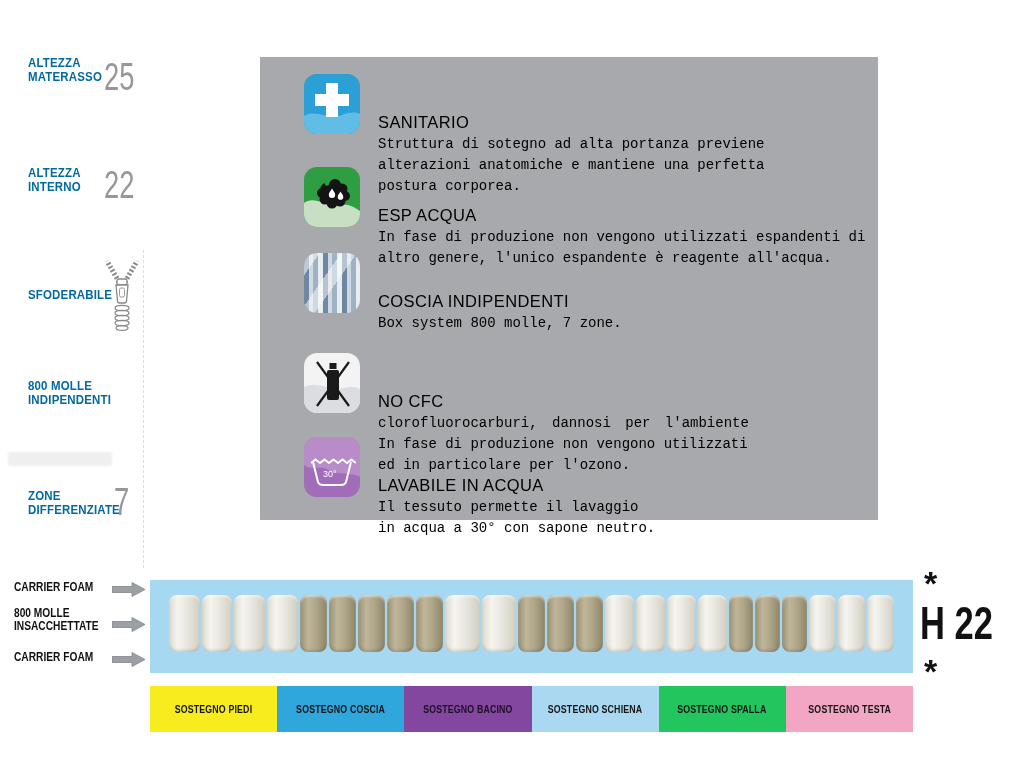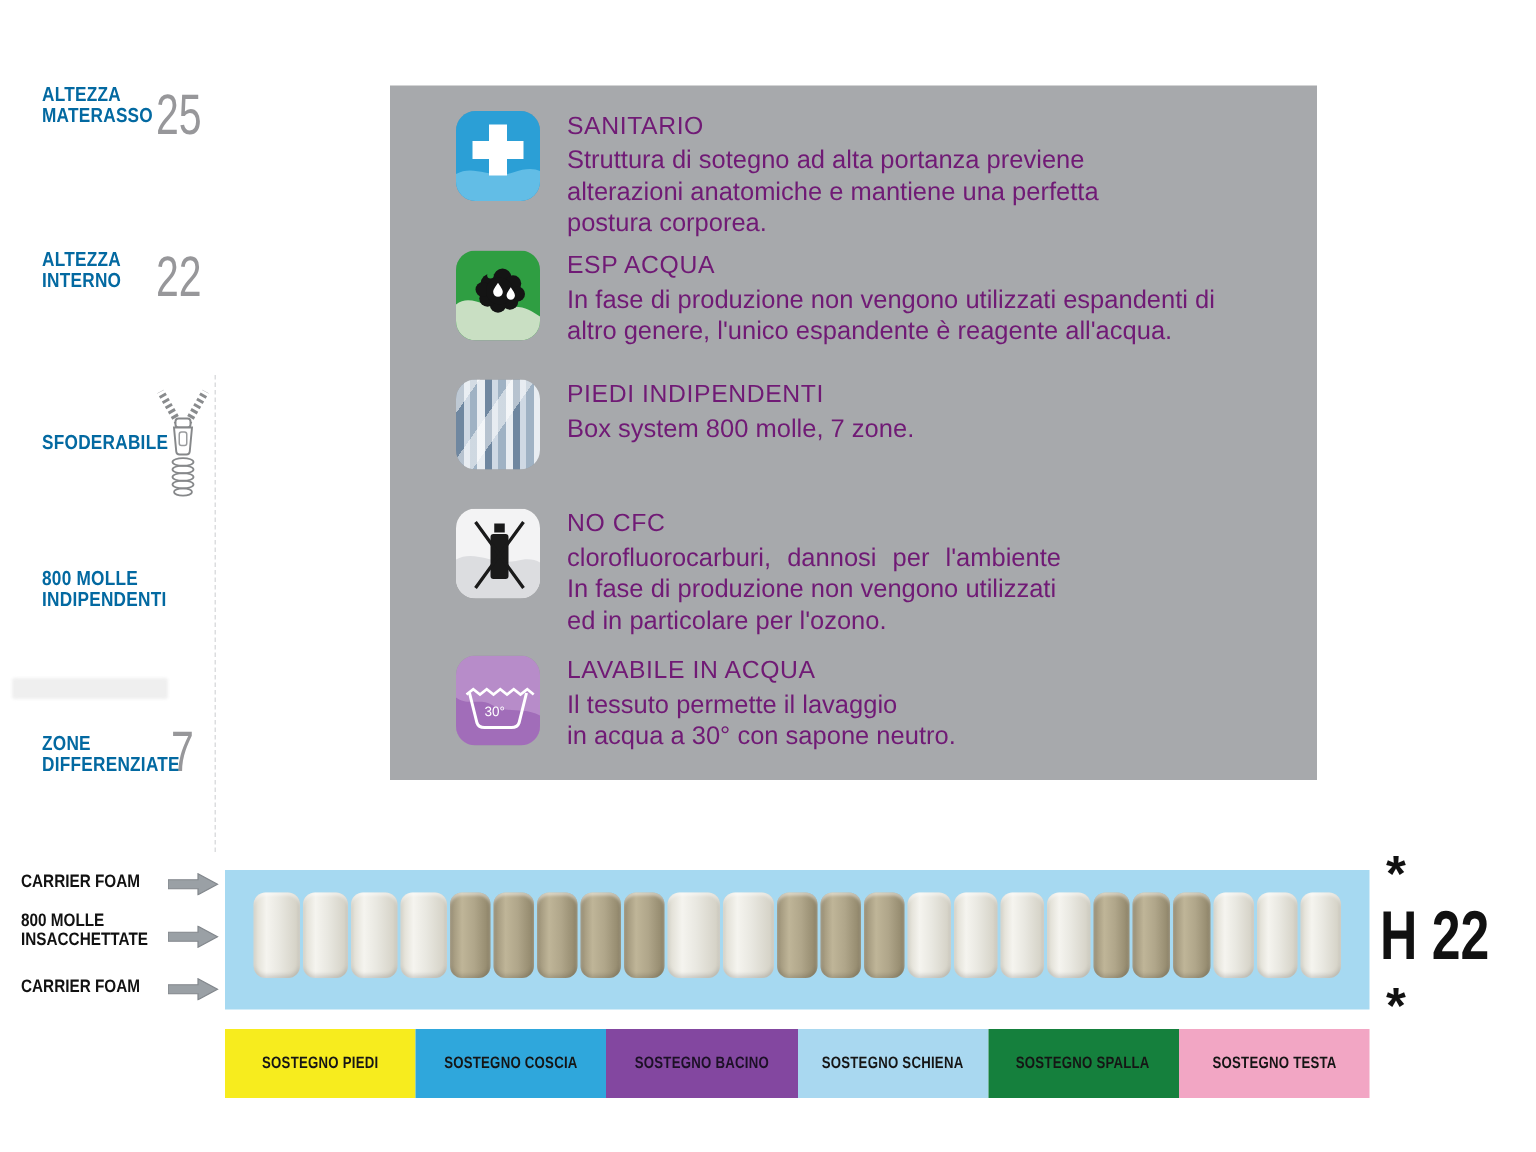--- a/index.html
+++ b/index.html
@@ -16,23 +16,23 @@
              border-left:1px dashed #dcdddf;}
   .smudge{position:absolute;left:8px;top:452px;width:104px;height:14px;background:#efefef;
           border-radius:2px;filter:blur(1px);}
 
   
   .panel{position:absolute;left:260px;top:57px;width:618px;height:463px;background:#a7a9ac;}
   .feature{position:absolute;left:44px;right:16px;display:flex;align-items:flex-start;}
   .ficon{width:56px;height:60px;flex:0 0 56px;border-radius:13px;overflow:hidden;position:relative;
          box-shadow:0 0 0 1px rgba(0,0,0,.12) inset;}
   .ficon svg{display:block;}
-  .ftext{margin-left:18px;color:#701a75;}
+  .ftext{margin-left:18px;color:#000000;margin-top:38px;}
   .ftitle{font-size:16.5px;letter-spacing:.4px;line-height:20px;margin-bottom:2px;white-space:nowrap;}
-  .fbody{font-size:17px;line-height:21px;}
+  .fbody{font-size:14px;line-height:21px;font-family:Liberation Mono, monospace;}
   .fbody .bline{display:block;white-space:nowrap;}
   .fbody .bline.wide{word-spacing:6px;}
   .springs-photo{width:56px;height:60px;
      background:
        linear-gradient(125deg, rgba(255,255,255,.55) 0 16%, rgba(255,255,255,0) 16% 38%,
                        rgba(255,255,255,.5) 38% 54%, rgba(255,255,255,0) 54%),
        repeating-linear-gradient(90deg,#6f87a0 0 5px,#cfd9e4 5px 9px,#9fb2c4 9px 14px,#e8edf2 14px 19px);
   }
 
   
@@ -163,28 +163,28 @@
           <span class="bline">altro genere, l'unico espandente è reagente all'acqua.</span>
         </div>
       </div>
     </div>
 
     <div class="feature" style="top:196px">
       <div class="ficon">
         <div class="springs-photo"></div>
       </div>
       <div class="ftext">
-        <div class="ftitle">PIEDI INDIPENDENTI</div>
+        <div class="ftitle">COSCIA INDIPENDENTI</div>
         <div class="fbody">
           <span class="bline">Box system 800 molle, 7 zone.</span>
         </div>
       </div>
     </div>
 
-    <div class="feature" style="top:282px">
+    <div class="feature" style="top:296px">
       <div class="ficon">
         <svg width="56" height="60" viewBox="0 0 56 60">
           <rect width="56" height="60" fill="#f3f3f4"></rect>
           <path d="M0,34 C12,27 26,38 40,35 C48,33 52,34 56,36 L56,60 L0,60 Z" fill="#dcdde0"></path>
           <rect x="25.5" y="10" width="7" height="6" fill="#1a1a1a"></rect>
           <rect x="23" y="17" width="12" height="30" rx="2" fill="#1a1a1a"></rect>
           <path d="M13,9 L45,53 M45,9 L13,53" stroke="#1a1a1a" stroke-width="2.2"></path>
         </svg>
       </div>
       <div class="ftext">
@@ -291,21 +291,21 @@
       </div>
       <div class="zone-seg" style="background: rgb(47, 167, 220); align-items: center;">
         <span class="zone-label" style="color: rgb(21, 21, 21);">SOSTEGNO COSCIA</span>
       </div>
       <div class="zone-seg" style="background: rgb(131, 71, 160);">
         <span class="zone-label" style="color: rgb(28, 16, 38);">SOSTEGNO BACINO</span>
       </div>
       <div class="zone-seg" style="background: rgb(169, 216, 240);">
         <span class="zone-label" style="color: rgb(21, 21, 21);">SOSTEGNO SCHIENA</span>
       </div>
-      <div class="zone-seg" style="background: #15803d;">
+      <div class="zone-seg" style="background: #22c55e;">
         <span class="zone-label" style="color: rgb(21, 21, 21);">SOSTEGNO SPALLA</span>
       </div>
       <div class="zone-seg" style="background: rgb(242, 166, 196);">
         <span class="zone-label" style="color: rgb(21, 21, 21);">SOSTEGNO TESTA</span>
       </div>
     </div>
 
 </div>
 
 </body></html>

